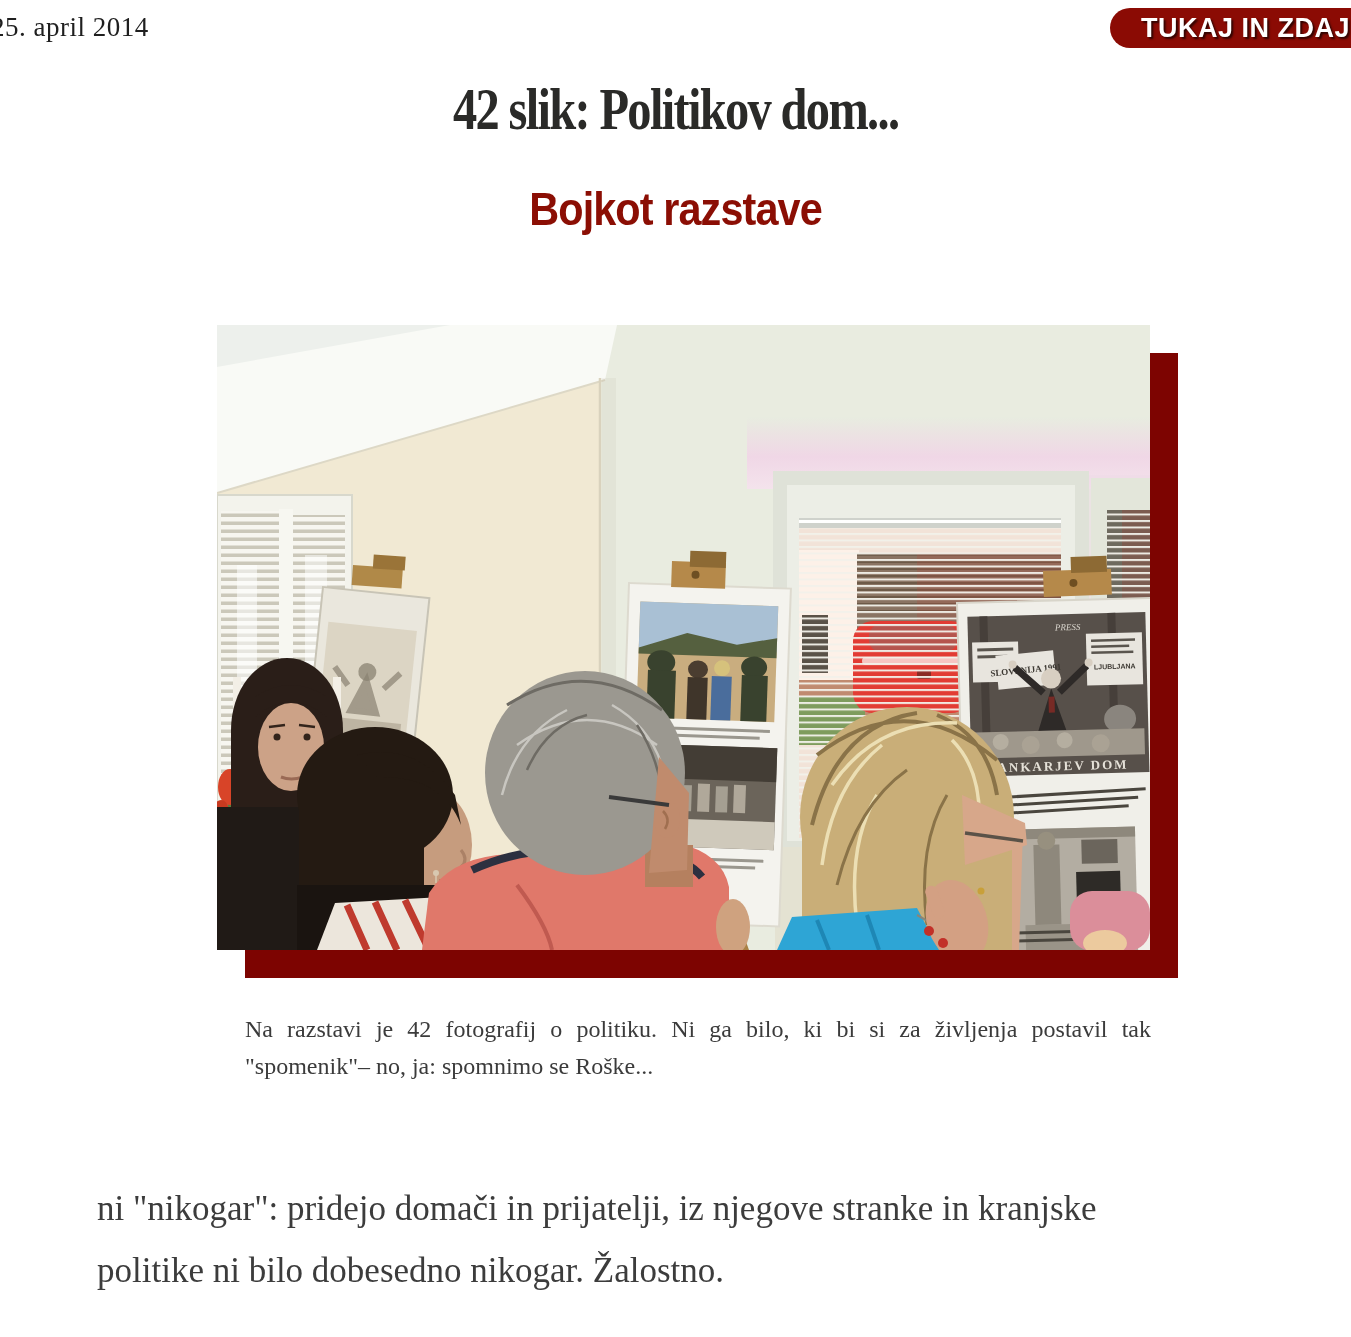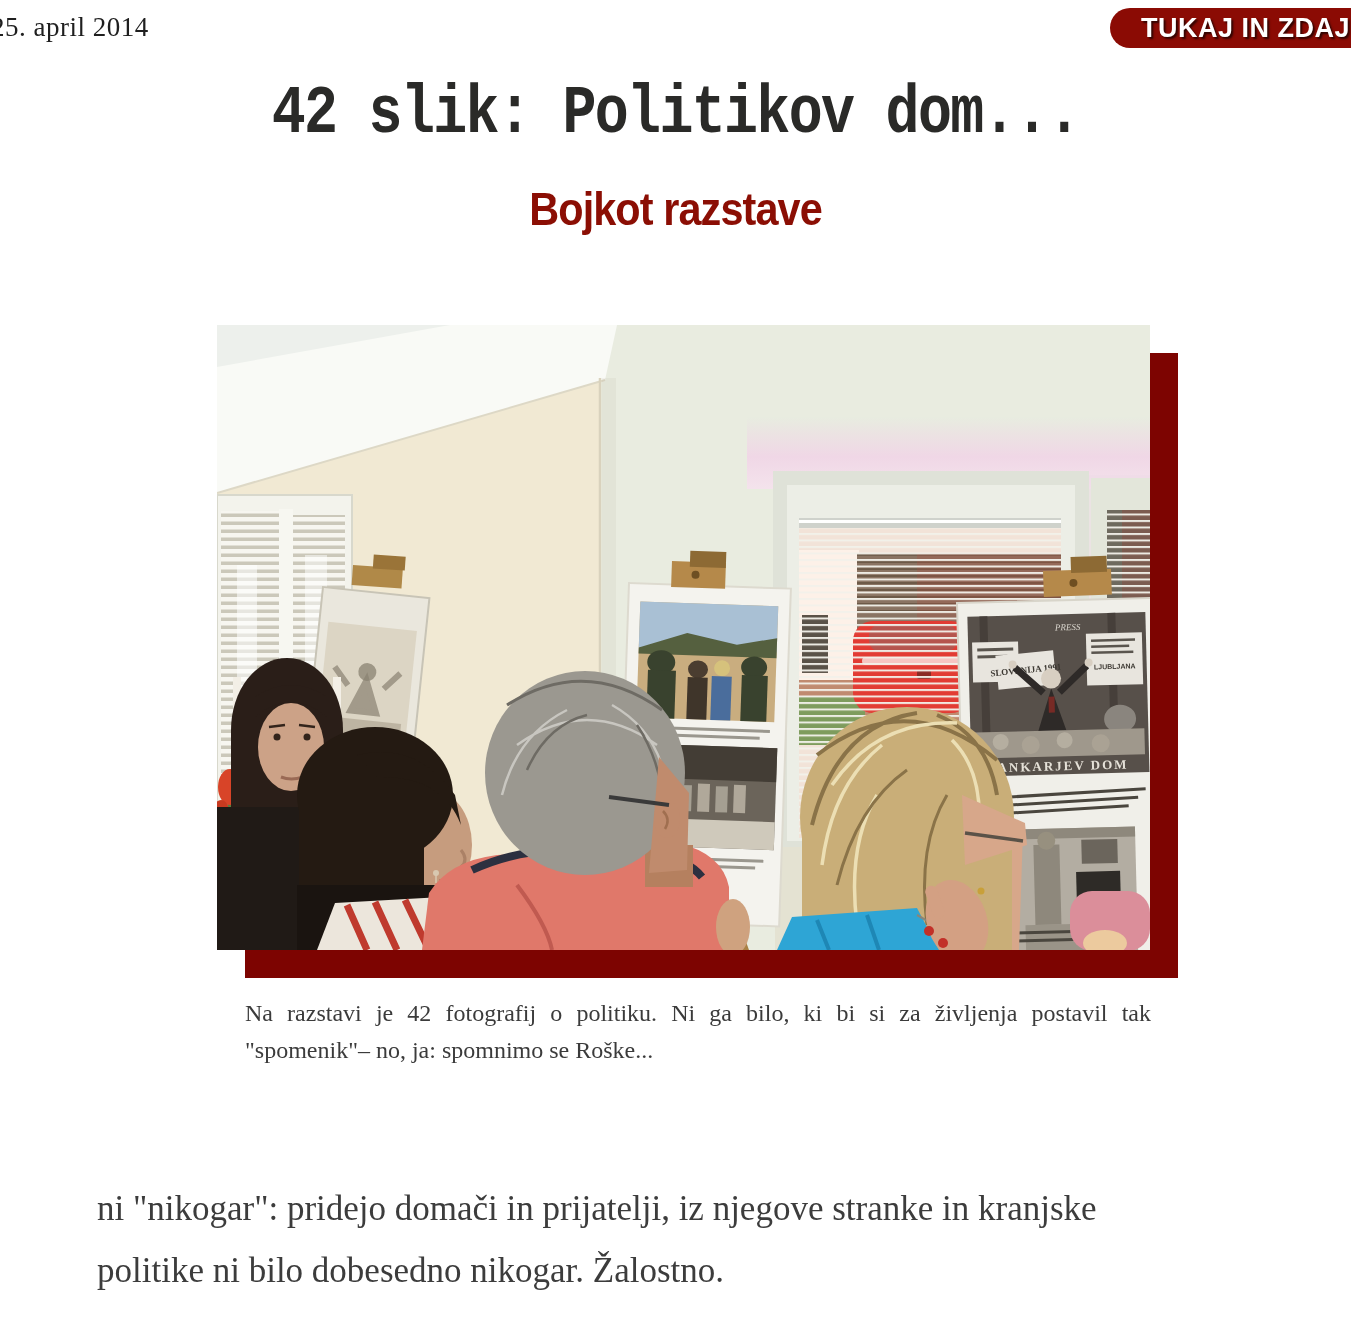--- a/index.html
+++ b/index.html
@@ -17,38 +17,38 @@
     position:absolute; left:1110px; top:8px; width:260px; height:40px;
     background:#8b0b04; border-radius:21px 0 0 21px;
     display:flex; align-items:center; padding-left:31px;
     font-family:"Liberation Sans", sans-serif; font-weight:bold;
     font-size:27px; color:#ffffff; letter-spacing:0.5px;
     text-shadow:2px 2px 2px rgba(0,0,0,0.65);
     white-space:nowrap;
   }
   .title {
     position:absolute; left:0; right:0; top:80px; text-align:center;
-    font-family:Liberation Mono, monospace; font-weight:bold;
-    font-size:69px; color:#2a2a28; line-height:1; white-space:nowrap;
+    font-family:Liberation Serif, serif; font-weight:bold;
+    font-size:59px; color:#2a2a28; line-height:1; white-space:nowrap;
   }
   .title span { display:inline-block; transform:scaleX(0.82); transform-origin:center; letter-spacing:-2px; }
   .subtitle {
     position:absolute; left:0; right:0; top:186px; text-align:center;
     font-family:"Liberation Sans", sans-serif; font-weight:bold;
     font-size:46px; color:#8b0e04; line-height:1; white-space:nowrap;
   }
   .subtitle span { display:inline-block; transform:scaleX(0.9); transform-origin:center; letter-spacing:-1px; }
   .photo-wrap { position:absolute; left:217px; top:325px; width:962px; height:653px; }
   .photo-shadow { position:absolute; left:28px; top:28px; width:933px; height:625px; background:#7d0401; }
   .photo { position:absolute; left:0; top:0; width:933px; height:625px; overflow:hidden; background:#efe7d2; }
   .caption {
     position:absolute; left:245px; top:995px; width:906px;
     font-size:24px; line-height:37px; color:#3b3b3b;
   }
-  .caption .l1 { text-align:justify; text-align-last:justify; white-space:normal; }
+  .caption .l1 { text-align:justify; text-align-last:justify; white-space:normal;margin-top:16px; }
   .caption .l2 { text-align:left; }
   .body-text {
     position:absolute; left:97px; top:1178px; width:1200px;
     font-size:35px; line-height:62px; color:#3c3c3c;
   }
   .body-text div { white-space:nowrap; }
 </style>
 </head>
 <body>
 

